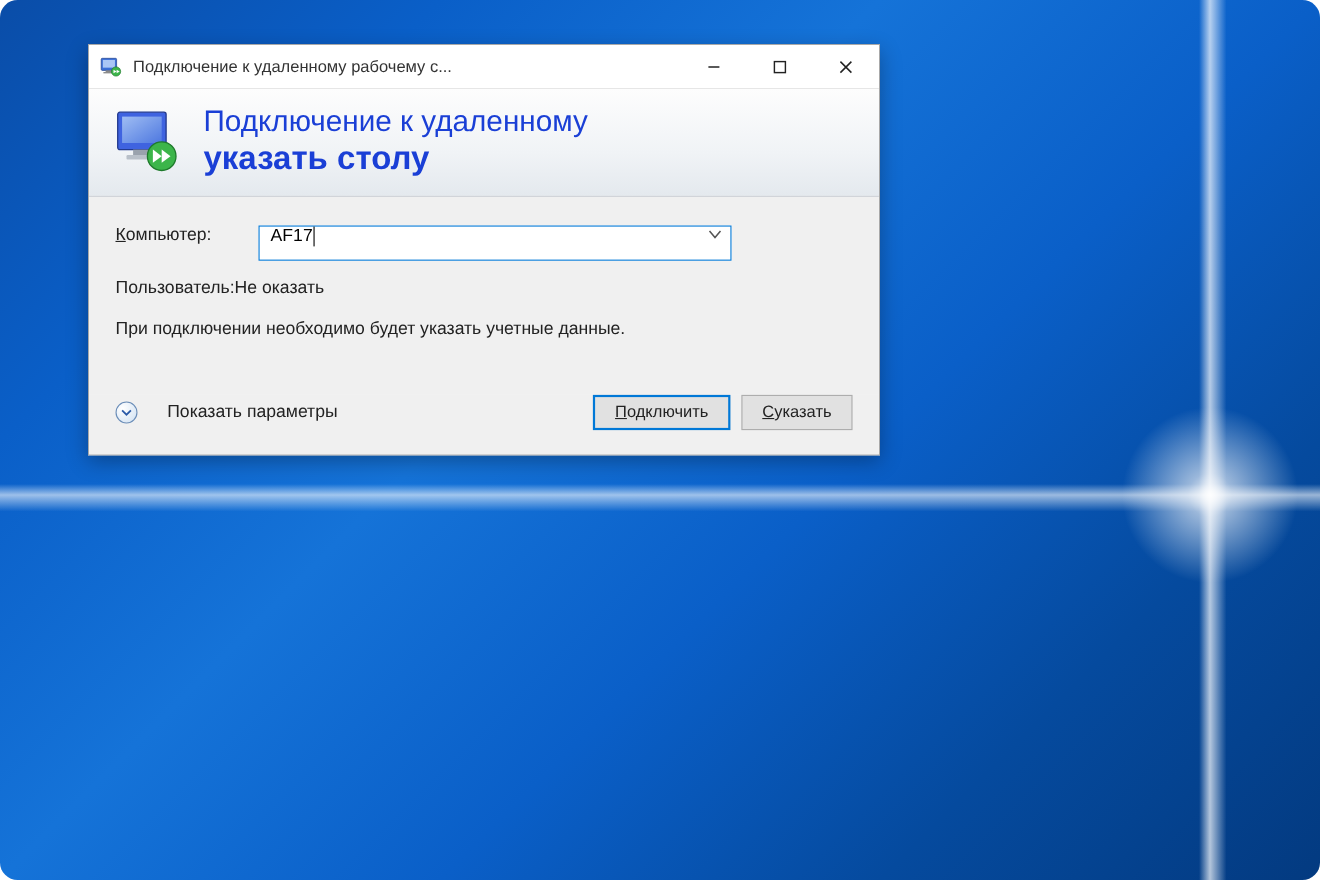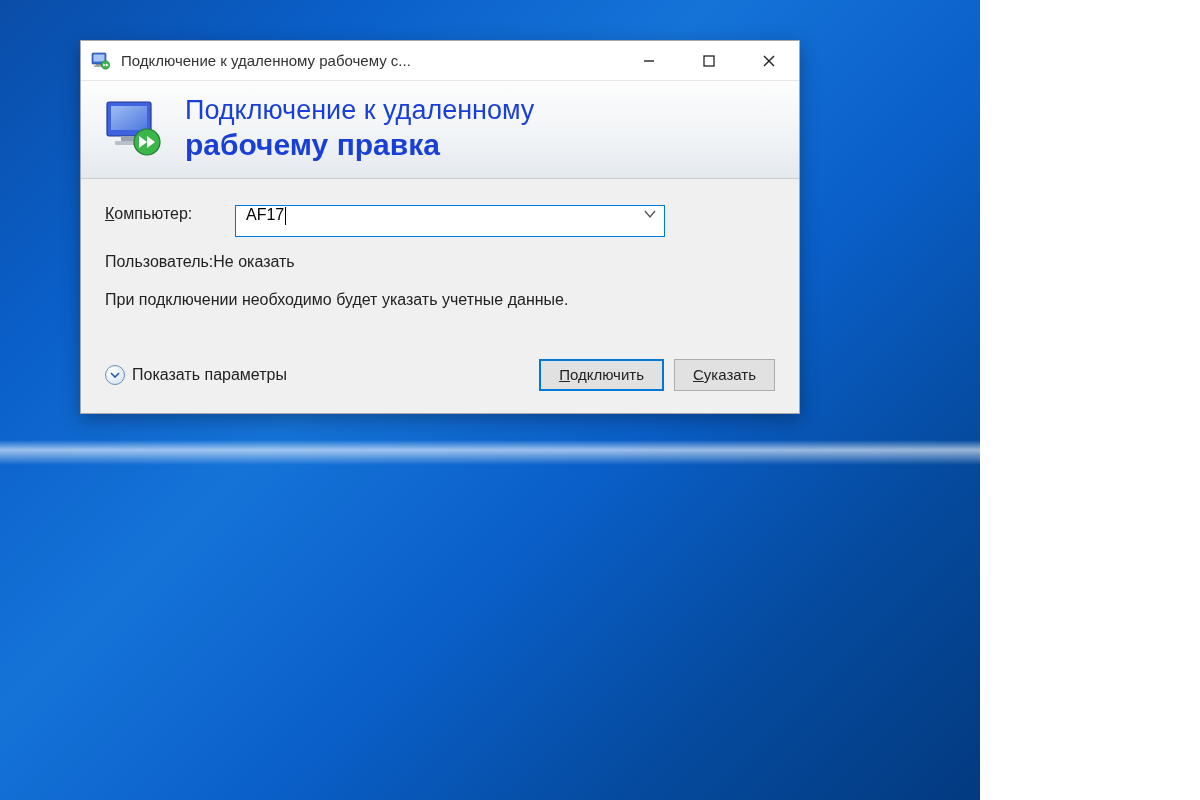--- a/index.html
+++ b/index.html
@@ -1,25 +1,26 @@
 <!DOCTYPE html>
 <html><head>
 <meta charset="utf-8">
 <style>
   * { box-sizing: border-box; margin: 0; padding: 0; }
   html, body { width: 1200px; height: 800px; overflow: hidden; font-family: "Segoe UI", Tahoma, sans-serif; }
   
   .desktop {
-    width: 980px; height: 800px;
+    width: 1200px; height: 800px;
     background:
       radial-gradient(circle at 1100px 450px, rgba(255,255,255,0.95) 0, rgba(255,255,255,0.6) 20px, rgba(255,255,255,0) 80px),
       linear-gradient(to right, rgba(255,255,255,0) 1090px, rgba(255,255,255,0.7) 1100px, rgba(255,255,255,0) 1115px),
       linear-gradient(to bottom, rgba(255,255,255,0) 440px, rgba(255,255,255,0.6) 450px, rgba(255,255,255,0) 465px),
       linear-gradient(135deg, #0a4da8 0%, #0a5fc8 20%, #1573d8 40%, #0a5fc8 60%, #054a9e 80%, #033a80 100%);
     position: relative;
+    border-radius: 16px;
   }
 
   .window {
     position: absolute;
     left: 80px; top: 40px;
     width: 720px;
     background: #fff;
     border: 1px solid #a8a8a8;
     box-shadow: 0 6px 18px rgba(0,0,0,0.3);
   }
@@ -72,21 +73,21 @@
     padding: 0 8px 12px 10px;
     font-size: 16px;
   }
   .combo-text { flex:1; }
   .cursor { display:inline-block; width:1px; height:18px; background:#000; vertical-align:middle; margin-left:1px; }
   .chev { color:#555; }
   .user-row { display:flex; font-size:16px; color:#222; margin-bottom: 18px;}
   .info { font-size:16px; color:#222; line-height:1.35; margin-bottom: 28px; max-width: 520px;}
   
   .footer { display:flex; align-items:center; padding: 0 24px 22px 24px; background:#f0f0f0;}
-  .expand { display:flex; align-items:center; gap:7px; font-size:16px; color:#222; flex:1;}
+  .expand { display:flex; align-items:center; gap:27px; font-size:16px; color:#222; flex:1;}
   .expand-icon {
     width:20px; height:20px; border-radius:50%;
     border:1px solid #6a8db8;
     background: radial-gradient(circle at 30% 30%, #fff, #cfe0f2);
     display:flex; align-items:center; justify-content:center;
   }
   .expand-icon svg { display:block; }
   
   .btn {
     height: 32px; padding: 0 18px;
@@ -152,21 +153,21 @@
           </defs>
           <rect x="18" y="38" width="16" height="5" fill="#9aa2ad"></rect>
           <rect x="12" y="43" width="28" height="4" rx="1" fill="#b9c0c9"></rect>
           <circle cx="44" cy="44" r="13" fill="#3cb54a" stroke="#1f7a2c" stroke-width="1.2"></circle>
           <path d="M36 38 L44 44 L36 50 Z" fill="#fff"></path>
           <path d="M44 38 L52 44 L44 50 Z" fill="#fff"></path>
         </svg>
       </div>
       <div class="banner-text">
         <div class="banner-line1">Подключение к удаленному</div>
-        <div class="banner-line2">рабочему правка</div>
+        <div class="banner-line2">указать столу</div>
       </div>
     </div>
 
     <div class="body">
       <div class="row">
         <div class="lbl"><span class="ul">К</span><span>омпьютер:</span></div>
         <div class="combo">
           <span class="combo-text"><span>AF17</span><span class="cursor"></span></span>
           <span class="chev">
             <svg width="12" height="12">

